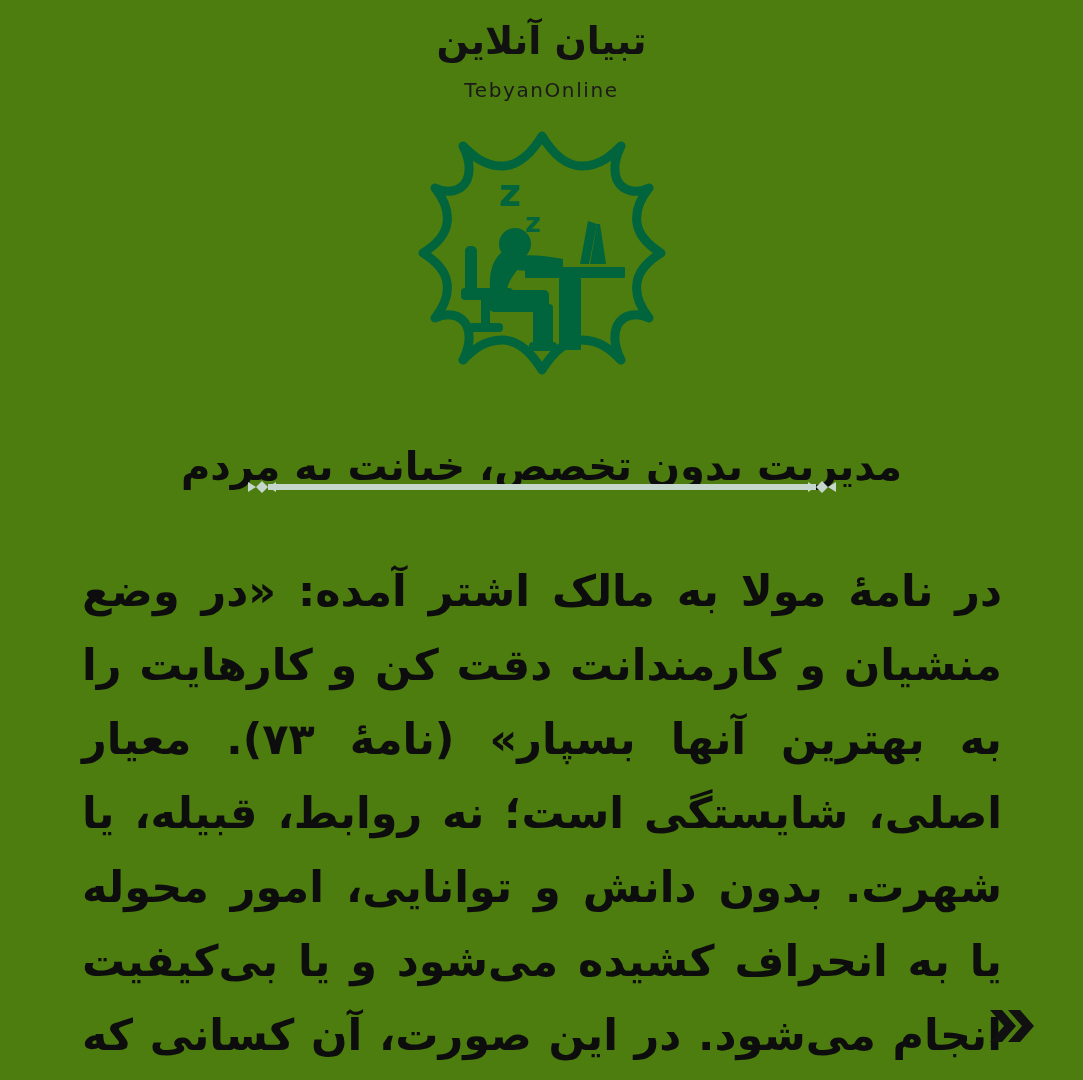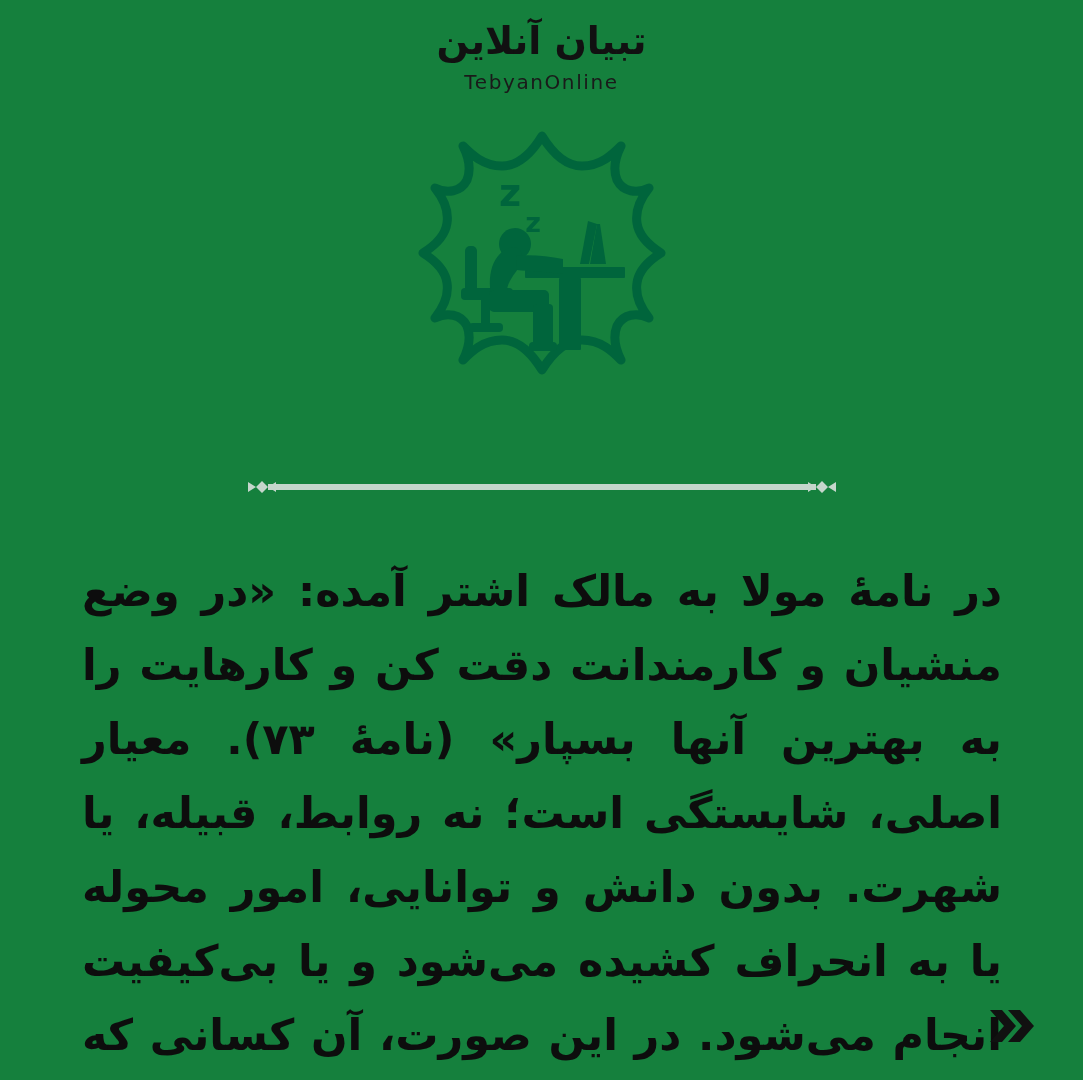--- a/index.html
+++ b/index.html
@@ -12,21 +12,21 @@
     background: #ffffff;
     font-family: "DejaVu Sans", "Liberation Sans", sans-serif;
     overflow: hidden;
     position: relative;
   }
 
   .card {
     position: relative;
     width: 1083px;
     height: 1080px;
-    background: #15803d;
+    background: #4d7c0f;
     box-sizing: border-box;
   }
 
   
   .brand {
     position: absolute;
     top: 22px;
     left: 0;
     width: 1083px;
     text-align: center;
@@ -36,21 +36,21 @@
     display: block;
     font-family: "DejaVu Sans", "Liberation Sans", sans-serif;
     font-size: 38px;
     font-weight: 700;
     color: #111111;
     letter-spacing: 0px;
     direction: rtl;
   }
   .brand-en {
     display: block;
-    margin-top: 12px;
+    margin-top: 20px;
     font-family: "DejaVu Sans", "Liberation Sans", sans-serif;
     font-size: 20px;
     font-weight: 400;
     color: #1a1a1a;
     letter-spacing: 1.6px;
     direction: ltr;
   }
 
   
   .badge-wrap {
@@ -199,20 +199,21 @@
 
         <rect x="72" y="162" width="60" height="22" rx="5"></rect>
 
         <rect x="116" y="176" width="20" height="46" rx="4"></rect>
 
         <rect x="112" y="214" width="28" height="9" rx="4"></rect>
       </g>
     </svg>
   </div>
 
+  <h1 class="headline">مدیریت بدون تخصص، خیانت به مردم</h1>
 
   <div class="divider-wrap">
     <svg width="600" height="26" viewBox="0 0 600 26">
       <rect x="26" y="10" width="548" height="6" fill="#c5d6cc"></rect>
       <path d="M26 13 L20 7 L14 13 L20 19 Z M26 13 L34 8 L34 18 Z M14 13 L6 8 L6 18 Z" fill="#c5d6cc"></path>
       <path d="M574 13 L580 7 L586 13 L580 19 Z M574 13 L566 8 L566 18 Z M586 13 L594 8 L594 18 Z" fill="#c5d6cc"></path>
     </svg>
   </div>
 
   <p class="body-text">در نامهٔ مولا به مالک اشتر آمده: «در وضع منشیان و کارمندانت دقت کن و کارهایت را به بهترین آنها بسپار» (نامهٔ ۷۳). معیار اصلی، شایستگی است؛ نه روابط، قبیله، یا شهرت. بدون دانش و توانایی، امور محوله یا به انحراف کشیده می‌شود و یا بی‌کیفیت انجام می‌شود. در این صورت، آن کسانی که بیش از همه آسیب می‌بینند، مردم‌اند.</p>

